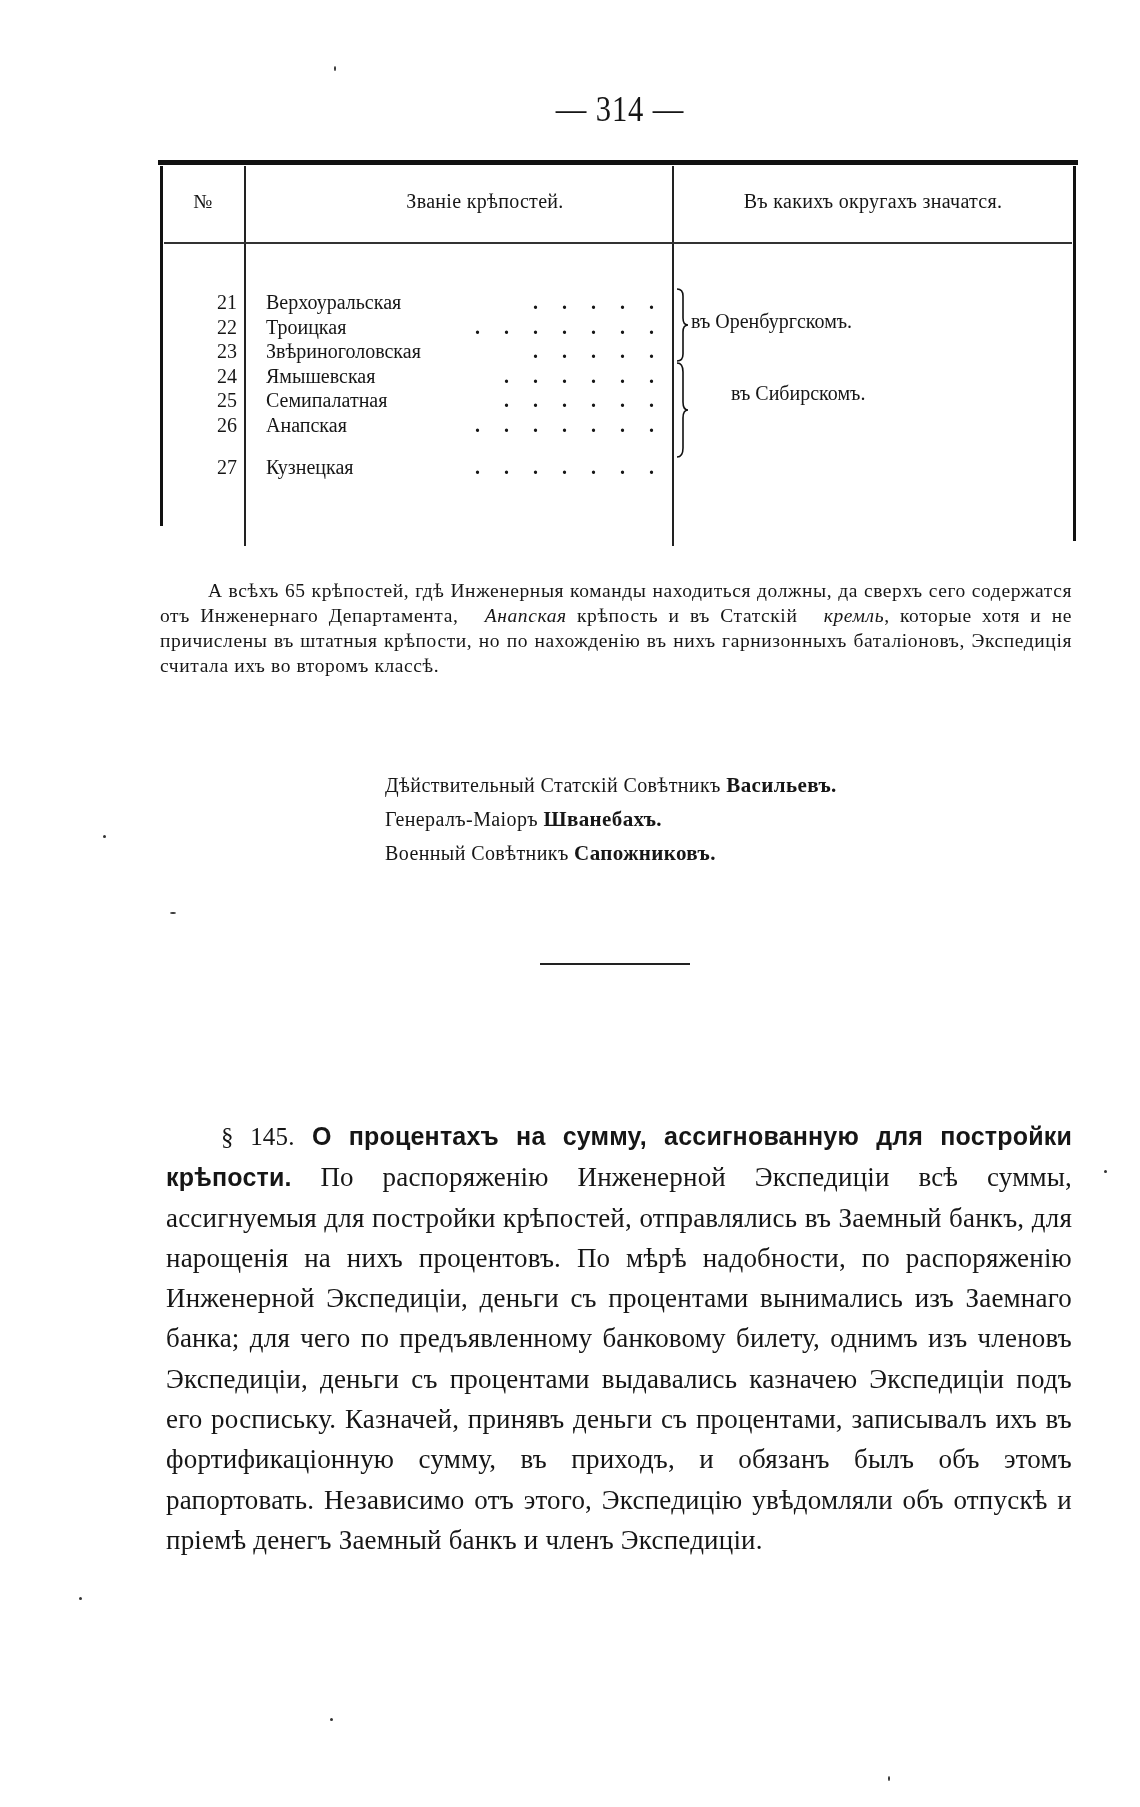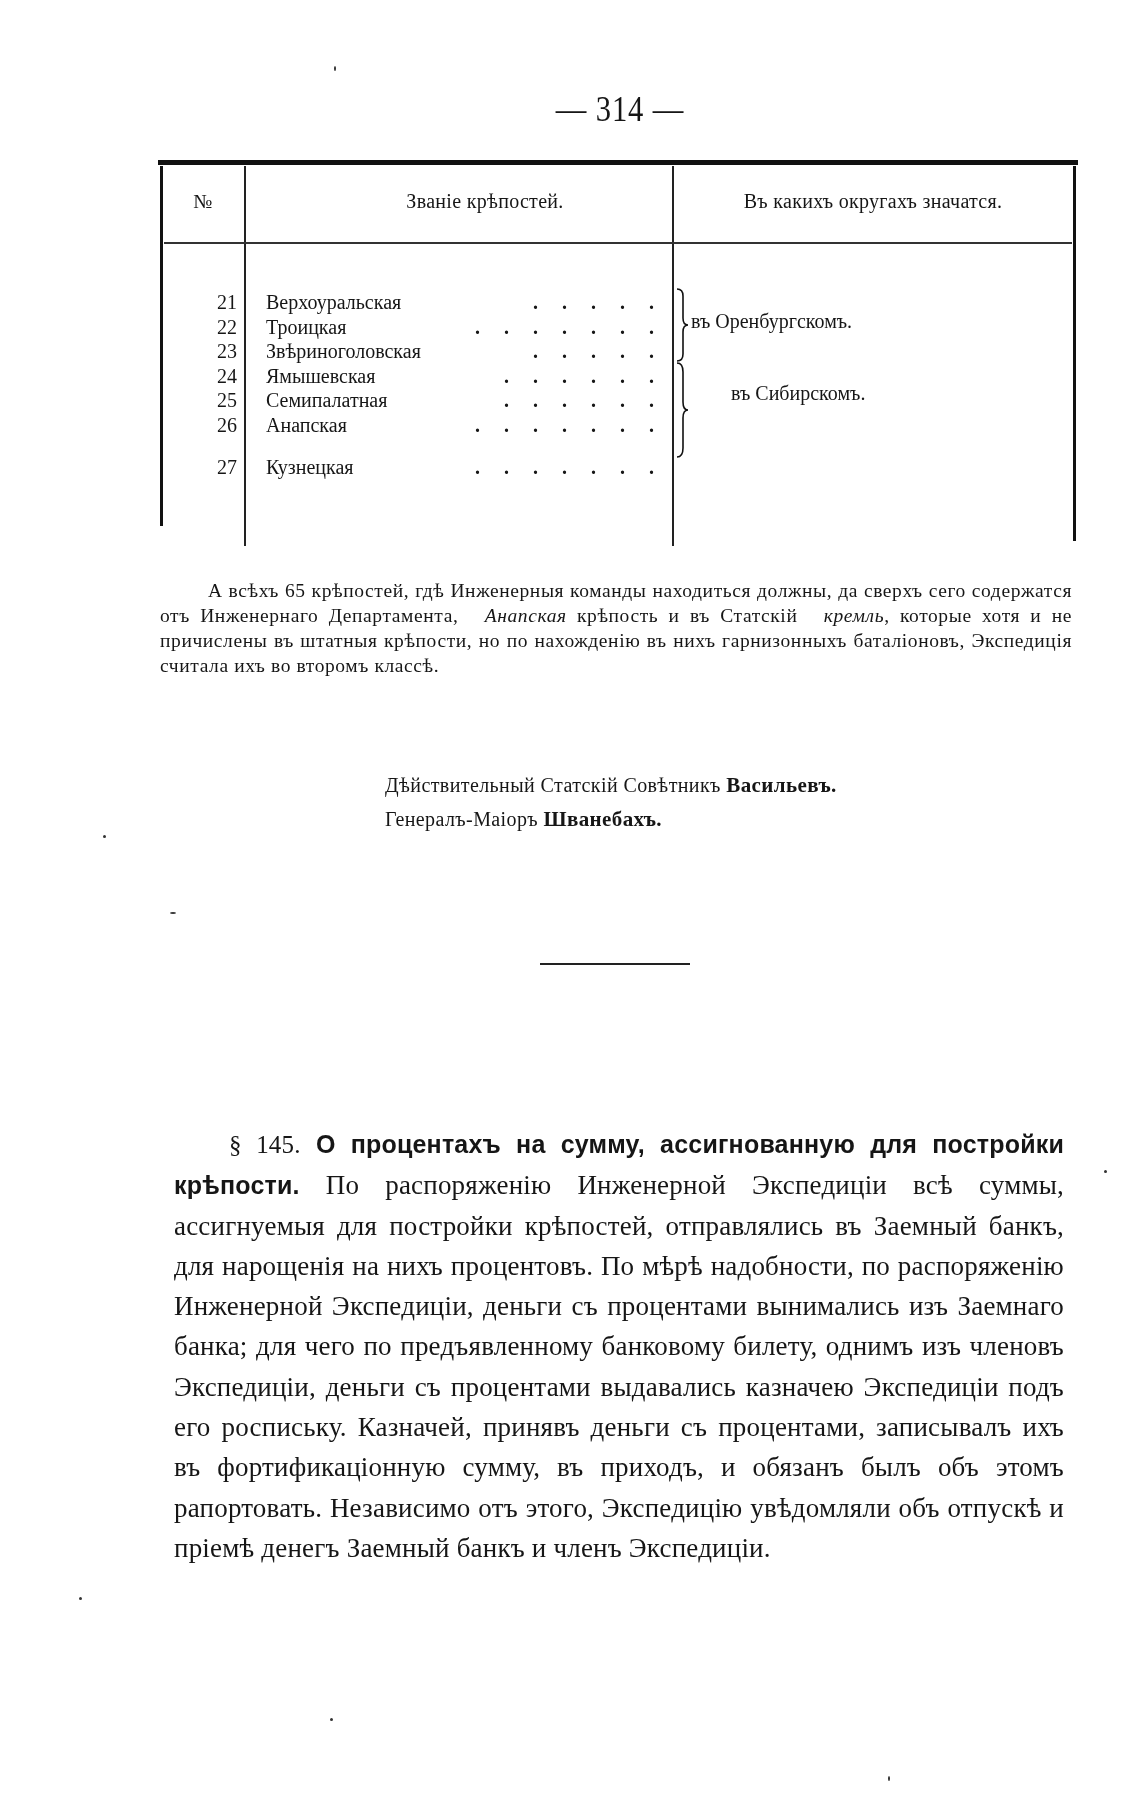--- a/index.html
+++ b/index.html
@@ -40,21 +40,21 @@
 
   
   #signatures { left: 385px; top: 768px; font-size: 20px; line-height: 34px; letter-spacing: 0.4px; }
   .sig { white-space: nowrap; }
   .sig b { font-weight: bold; font-size: 21px; }
 
   #separator { left: 540px; top: 963px; width: 150px; height: 2px; background: #222; }
 
   
   #section { left: 162px; width: 914px; top: 1112px; font-size: 27px; line-height: 40.3px; text-align: justify; letter-spacing: 0.2px; }
-  #section p { margin: 12px; text-indent: 55px; }
+  #section p { margin: 4px; text-indent: 55px; }
   #section .head { font-family: "Liberation Sans", "DejaVu Sans", sans-serif; font-weight: bold; font-size: 25px; }
   #section .sec-num { font-family: "Liberation Serif", serif; font-weight: normal; }
 
   .speck { position: absolute; width: 3px; height: 3px; background: #333; border-radius: 50%; }
 </style>
 </head>
 <body>
 
 <div class="abs" id="page-number">— 314 —</div>
 
@@ -119,20 +119,21 @@
   <div class="dist" style="top:222px;margin-left:40px;">въ Сибирскомъ.</div>
 </div>
 
 <div class="abs" id="note">
   <p><span>А всѣхъ 65 крѣпостей, гдѣ Инженерныя команды находиться должны, да сверхъ сего содержатся отъ Инженернаго Департамента, </span><span class="it">Анапская</span><span> крѣпость и въ Статскій </span><span class="it">кремль</span><span>, которые хотя и не причислены въ штатныя крѣпости, но по нахожденію въ нихъ гарнизонныхъ баталіоновъ, Экспедиція считала ихъ во второмъ классѣ.</span></p>
 </div>
 
 <div class="abs" id="signatures">
   <div class="sig"><span>Дѣйствительный Статскій Совѣтникъ</span> <b>Васильевъ.</b></div>
   <div class="sig"><span>Генералъ-Маіоръ</span> <b>Шванебахъ.</b></div>
+  <div class="sig"><span>Военный Совѣтникъ</span> <b>Сапожниковъ.</b></div>
 </div>
 
 <div class="abs" id="separator"></div>
 
 <div class="abs" id="section">
   <p><span class="head"><span class="sec-num">§ 145.</span> <span>О процентахъ на сумму, ассигнованную для постройки крѣпости.</span></span> <span>По распоряженію Инженерной Экспедиціи всѣ суммы, ассигнуемыя для постройки крѣпостей, отправлялись въ Заемный банкъ, для нарощенія на нихъ процентовъ. По мѣрѣ надобности, по распоряженію Инженерной Экспедиціи, деньги съ процентами вынимались изъ Заемнаго банка; для чего по предъявленному банковому билету, однимъ изъ членовъ Экспедиціи, деньги съ процентами выдавались казначею Экспедиціи подъ его роспиську. Казначей, принявъ деньги съ процентами, записывалъ ихъ въ фортификаціонную сумму, въ приходъ, и обязанъ былъ объ этомъ рапортовать. Независимо отъ этого, Экспедицію увѣдомляли объ отпускѣ и пріемѣ денегъ Заемный банкъ и членъ Экспедиціи.</span></p>
 </div>
 
 <div class="speck" style="left:334px;top:66px;width:2px;height:5px;"></div>
 <div class="speck" style="left:103px;top:835px;"></div>

